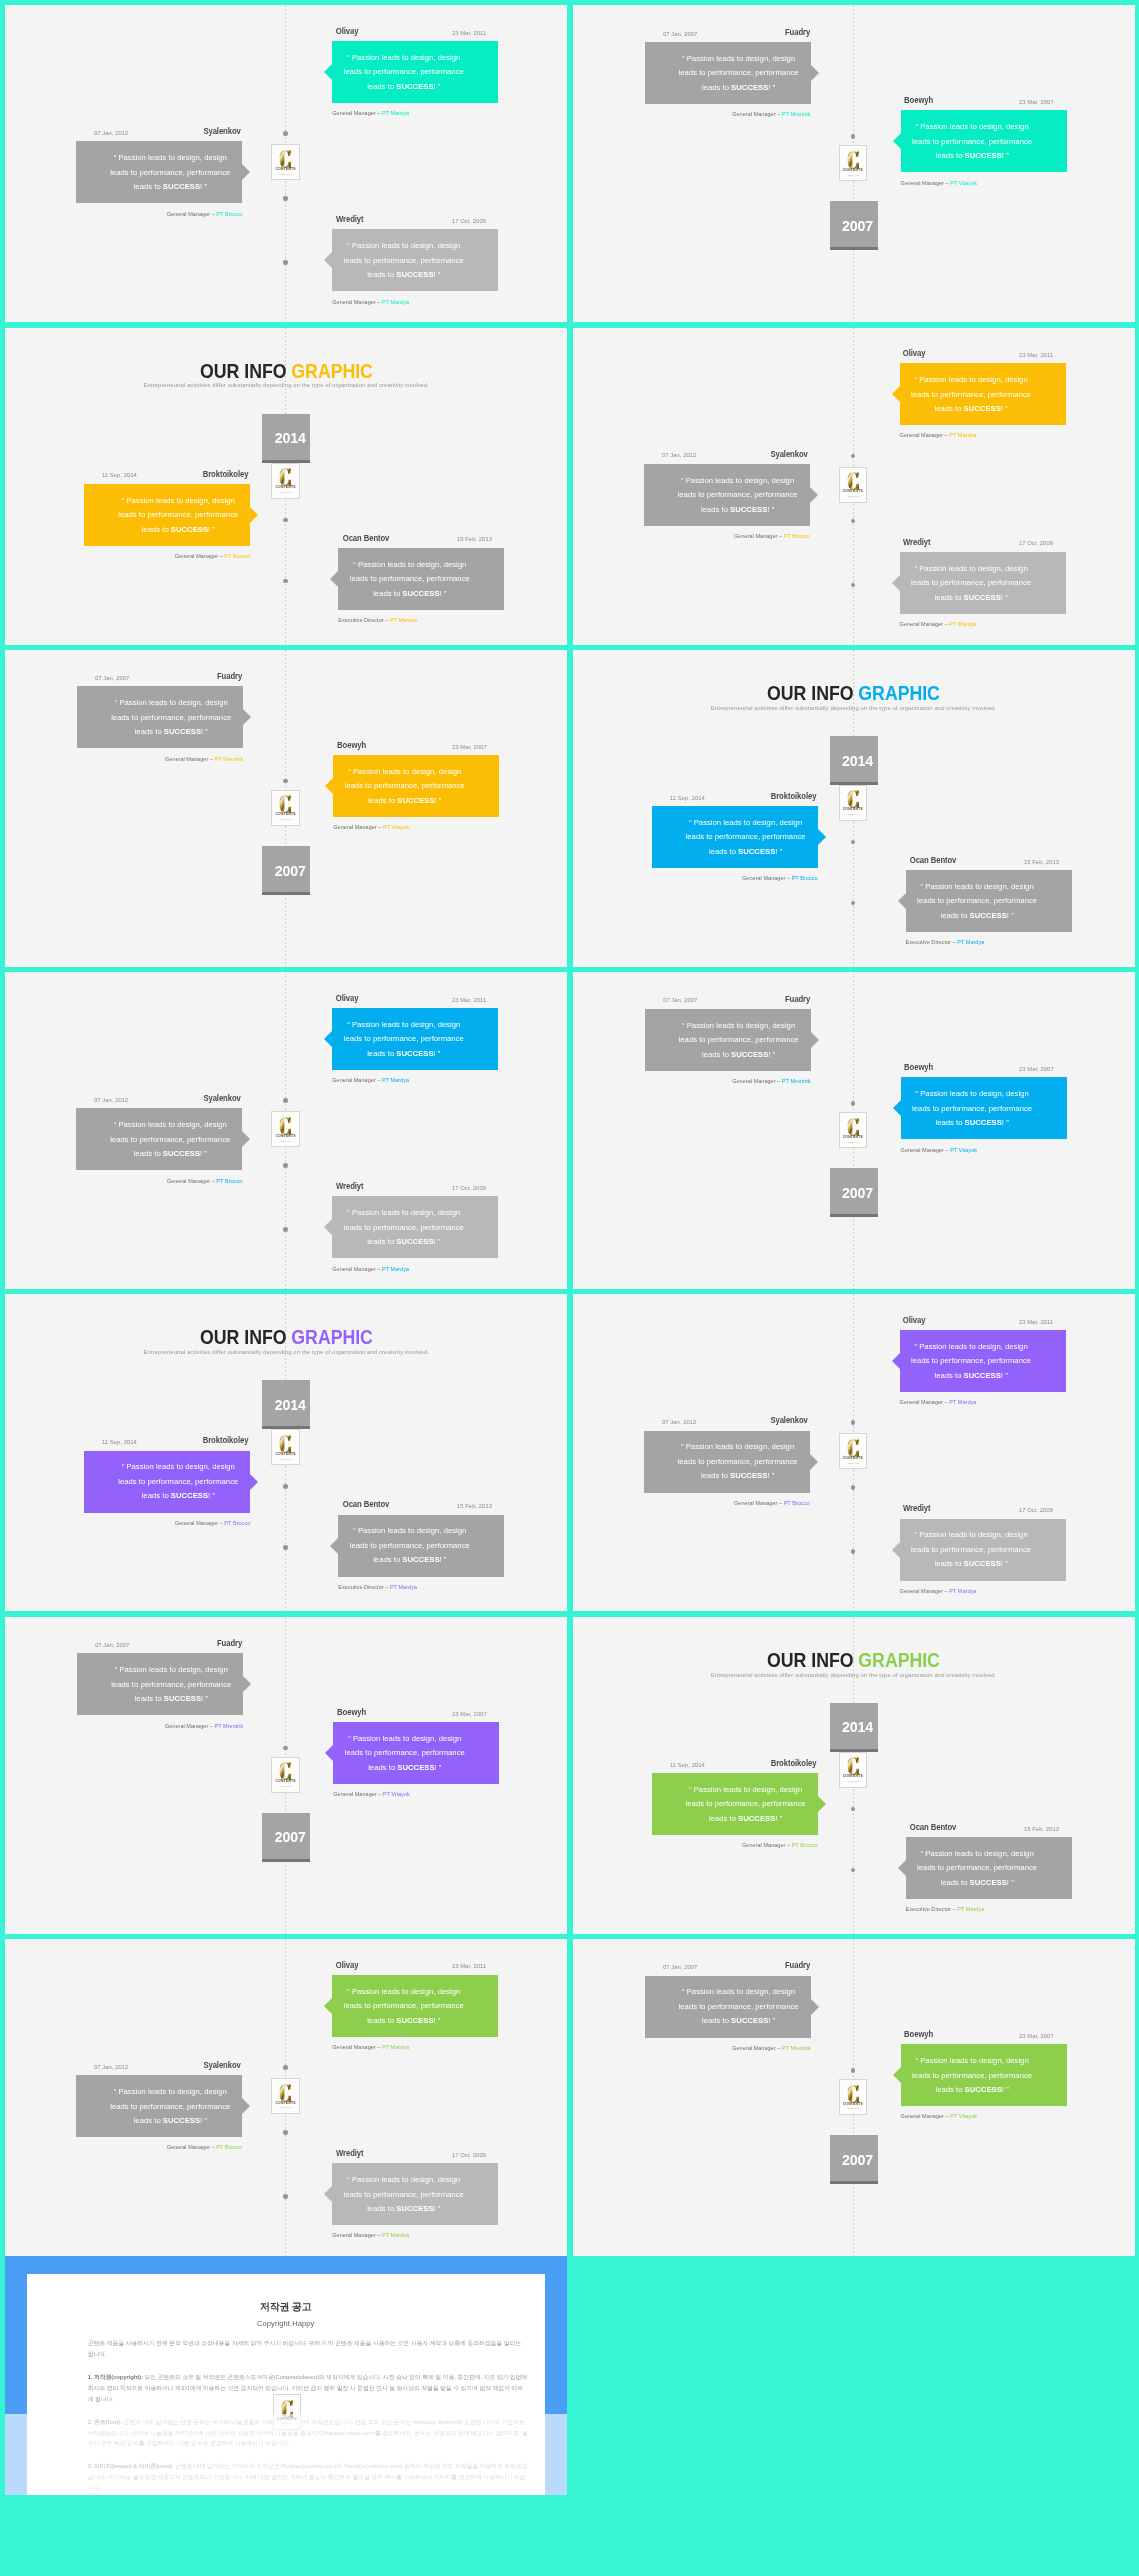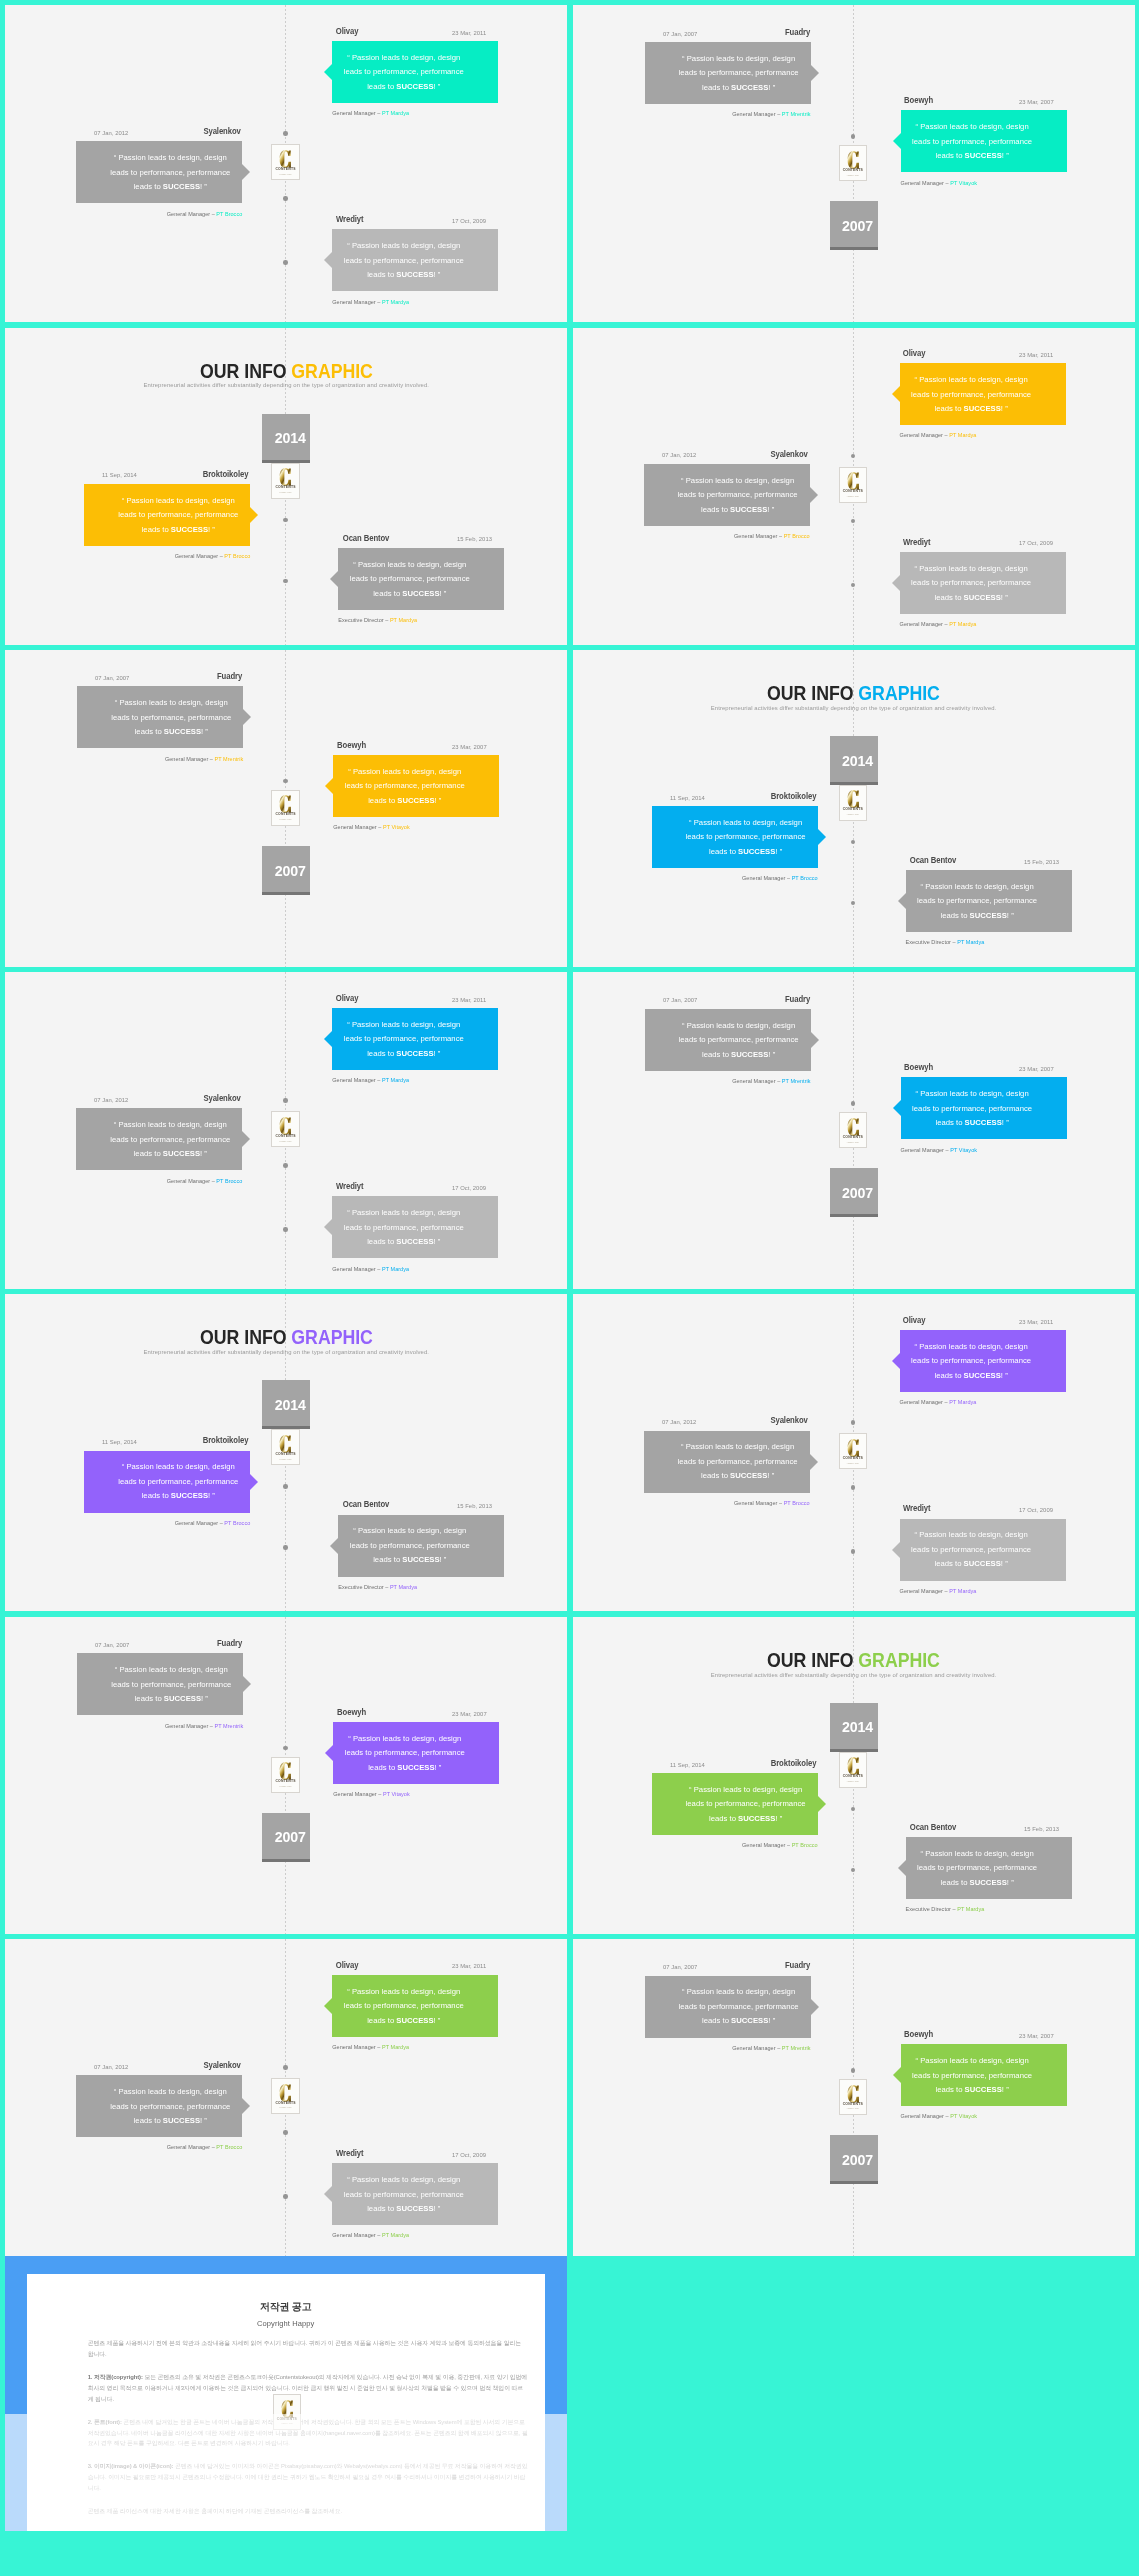--- a/index.html
+++ b/index.html
@@ -37,21 +37,21 @@
 .arrow{position:absolute;width:0;height:0;border-top:8px solid transparent;border-bottom:8px solid transparent;}
 .bfoot{font-size:5.5px;color:#6e6e6e;letter-spacing:0.04px;margin-top:6.2px;line-height:8px;}
 .bfoot i{font-style:normal;}
 
 .stitle{position:absolute;left:0;width:562px;text-align:center;top:32px;}
 .stitle h1{font-size:19.6px;font-weight:700;color:#262626;letter-spacing:-0.04px;line-height:22px;display:inline-block;transform:scaleX(.905);}
 .stitle h1 span{font-weight:700;}
 .stitle p{font-size:5.9px;color:#9a9a9a;letter-spacing:0.1px;margin-top:0.9px;}
 
 #copy{position:relative;width:1140px;padding:0 5.3px;}
-.cbox{position:relative;width:562px;height:275px;background:#4a9ef4;overflow:hidden;}
+.cbox{position:relative;width:562px;height:239px;background:#4a9ef4;overflow:hidden;}
 .cbox .fade{position:absolute;left:0;right:0;top:158px;bottom:0;background:rgba(255,255,255,.62);pointer-events:none;z-index:6;}
 .cinner{position:absolute;left:21.4px;top:18px;width:518px;height:279px;background:#fff;z-index:2;}
 .cbody{position:relative;margin-left:61px;width:440px;margin-top:-1.8px;}
 .ctitle{text-align:center;font-size:10px;font-weight:700;color:#3d3d3d;letter-spacing:-0.2px;padding-top:26px;}
 .csub{text-align:center;font-size:7.5px;color:#5e5e5e;margin-top:4.5px;letter-spacing:0.1px;}
 .cpara{font-size:5.9px;line-height:10.7px;color:#9a9a9a;margin-top:12.5px;letter-spacing:-0.1px;}
 .cpara b{color:#7d7d7d;font-weight:700;}
 .clogo{position:absolute;left:246px;top:120px;z-index:5;}
 </style>
 </head>

